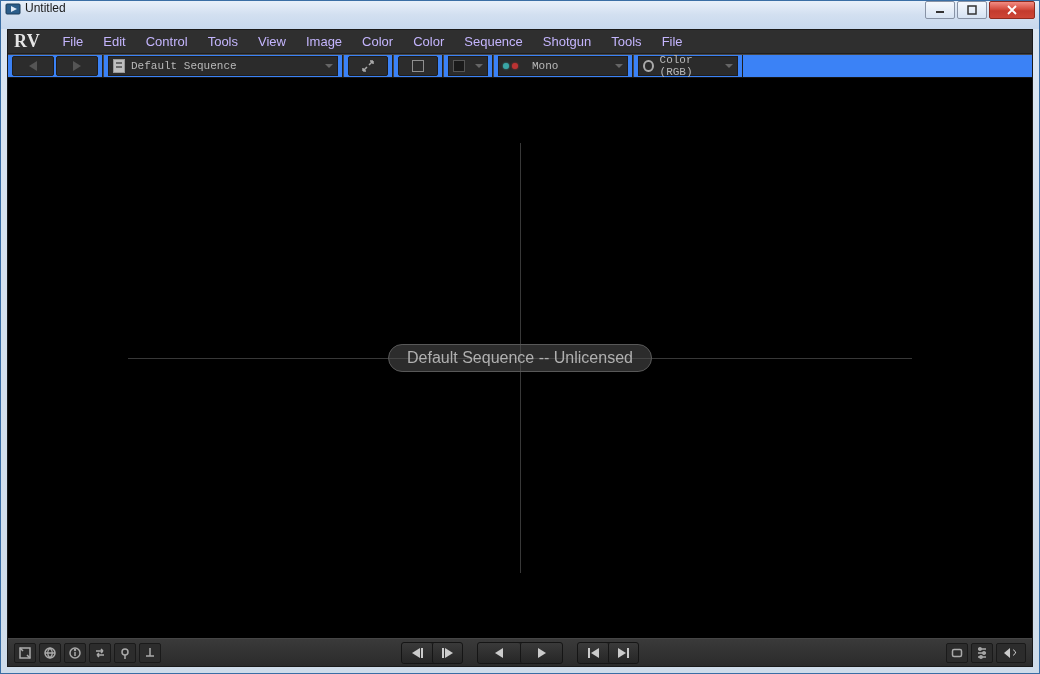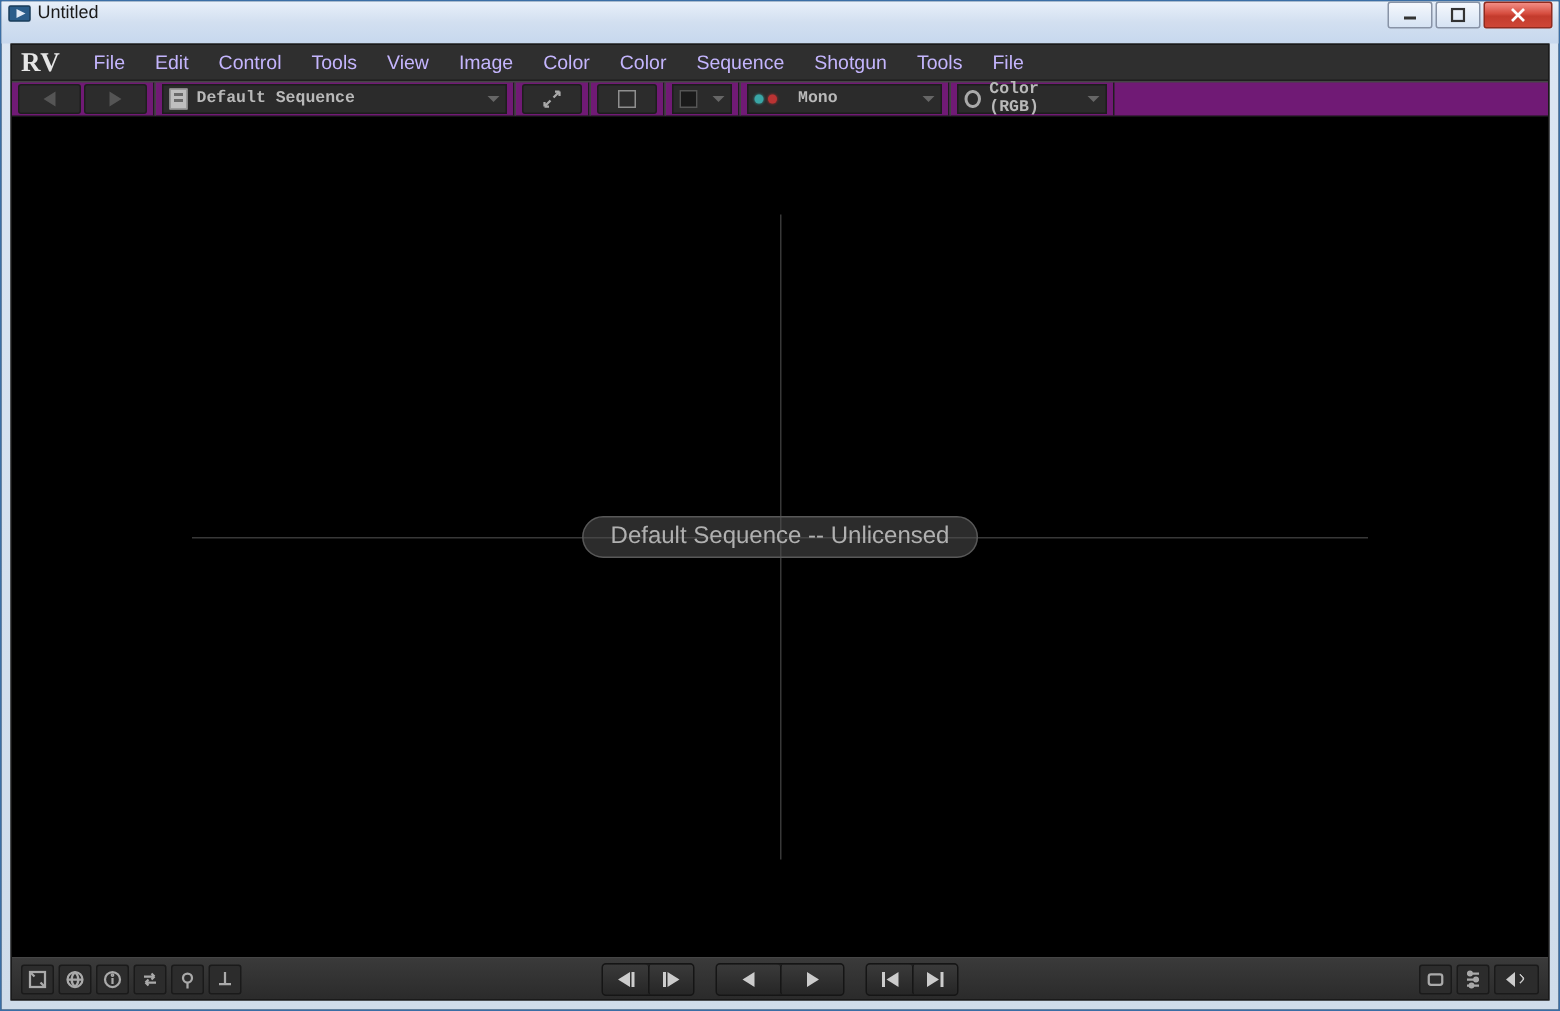--- a/index.html
+++ b/index.html
@@ -71,24 +71,24 @@
   .menu-item {
     padding: 3px 10px;
     color: #c4b5fd;
     font-size: 13px;
     cursor: default;
   }
 
   
   .toolbar {
     height: 24px;
-    background: #701a75;
+    background: #3b82f6;
     border-top: 1px solid #454545;
     border-bottom: 1px solid #151515;
-    display: flex; align-items: stretch; font-weight: bold;
+    display: flex; align-items: stretch;
   }
   .tb-group {
     display: flex; align-items: center; gap: 2px;
     padding: 0 4px;
     border-right: 1px solid #1e1e1e;
     border-left: 1px solid #444;
   }
   .tb-group:first-child { border-left: none; }
   .nav-btn {
     width: 42px; height: 20px;

